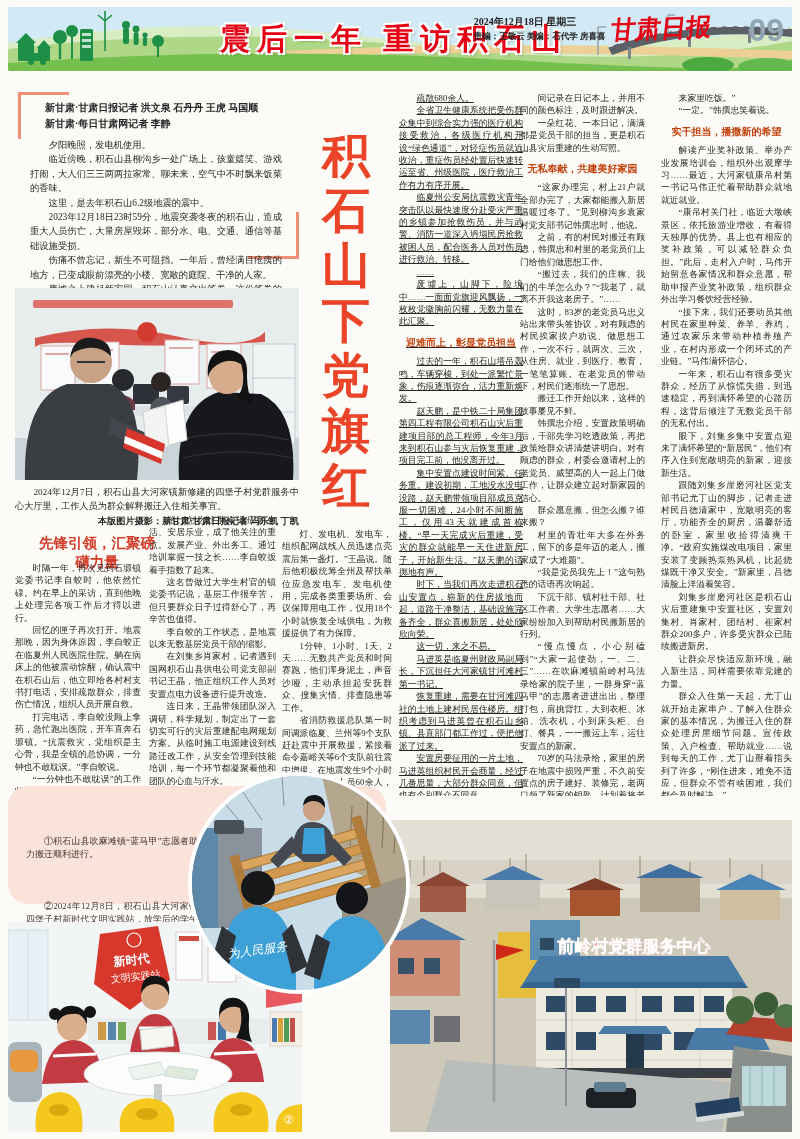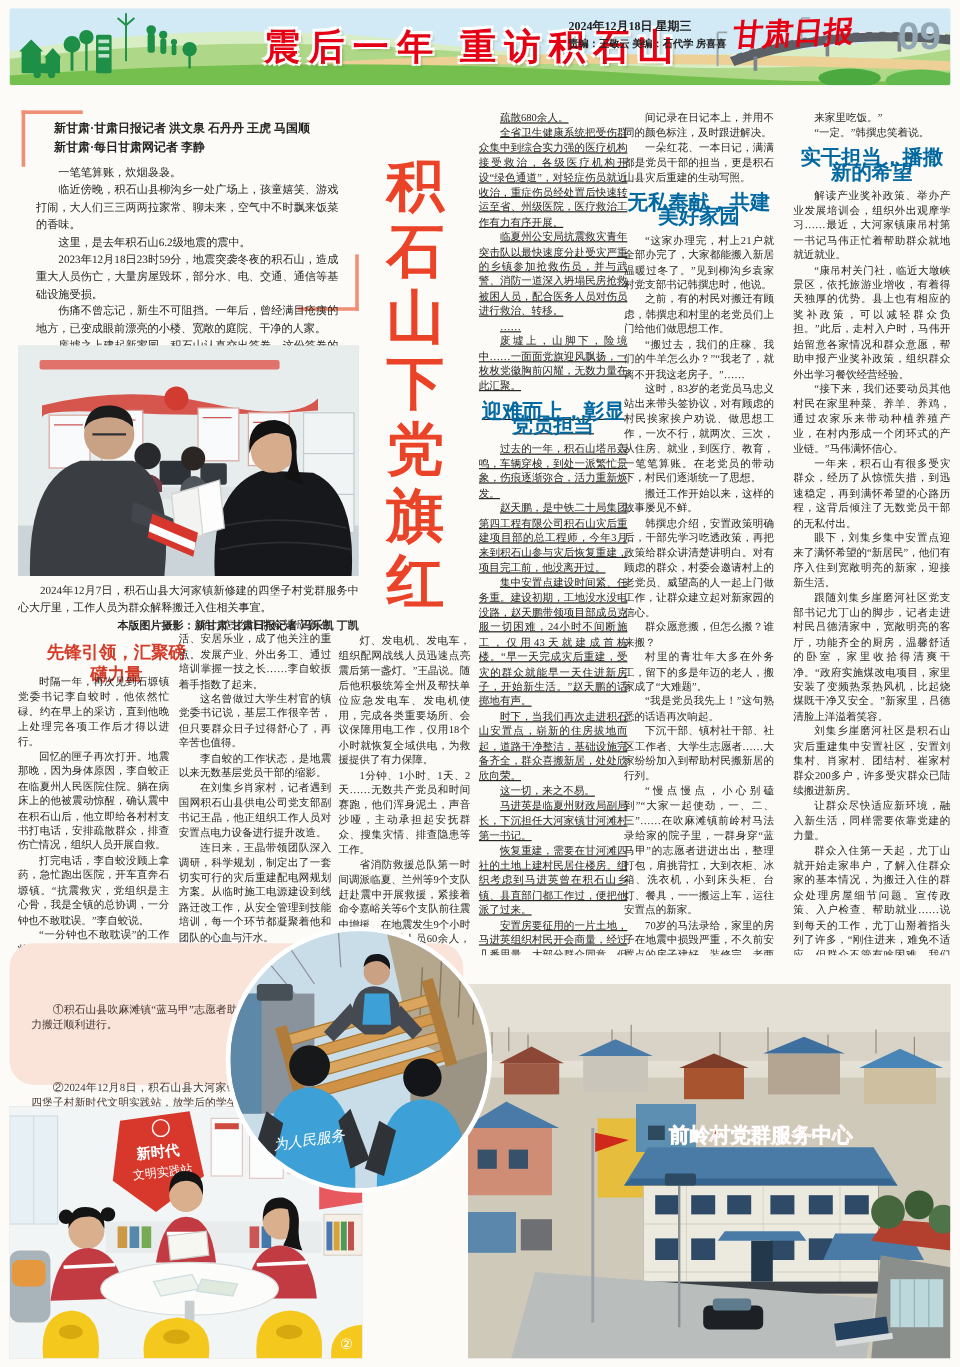--- a/index.html
+++ b/index.html
@@ -34,22 +34,22 @@
   .photo-office{left:15px;top:288px;width:284px;height:192px;}
   .caption1{left:15px;top:486px;width:284px;font-size:9.2px;line-height:13.5px;text-align:justify;}
   .caption1 .cap{text-indent:2em;}
   .caption1 .credit{font-family:"Liberation Sans","DejaVu Sans",sans-serif;font-weight:bold;text-align:right;margin-top:2px;}
   
   .sec-heading{font-family:"Liberation Sans","DejaVu Sans",sans-serif;font-weight:900;
     color:#d43c2a;text-align:center;}
   .h-left{left:32px;top:534px;width:130px;font-size:14.5px;}
   .col{font-size:8.8px;line-height:12.4px;text-align:justify;overflow:hidden;}
   .col p{margin:0;text-indent:2em;}
-  .col h3{font-family:"Liberation Sans","DejaVu Sans",sans-serif;font-weight:900;color:#0369a1;
-    text-align:center;font-size:17px;margin:9px 0 6px 0;text-indent:0;}
+  .col h3{font-family:"Liberation Sans","DejaVu Sans",sans-serif;font-weight:900;color:#c2410c;
+    text-align:center;font-size:10px;margin:9px 0 6px 0;text-indent:0;}
   .col-l1{left:15px;top:562px;width:126px;height:230px;}
   .col-l2{left:149px;top:514px;width:127px;height:278px;font-family:Liberation Serif, serif;}
   .col-l3{left:282px;top:528px;width:110px;height:264px;}
   .col-a{left:399px;top:92px;width:124px;height:704px;text-decoration:underline;}
   .col-b{left:520px;top:92px;width:125px;height:704px;}
   .col-c{left:661px;top:92px;width:131px;height:704px;}
   
   .vtitle{left:300px;top:128px;width:92px;text-align:center;}
   .vtitle span{display:block;font-family:"Liberation Sans","DejaVu Sans",sans-serif;
     font-size:48px;line-height:55px;font-weight:900;color:#ea4327;}
@@ -132,21 +132,21 @@
   </div>
 </div>
 
 <div class="abs bracket bracket-tl"></div>
 <div class="abs bracket bracket-br"></div>
 <div class="abs intro-box">
   <div class="byline">新甘肃·甘肃日报记者 洪文泉 石丹丹 王虎 马国顺</div>
   <div class="byline">新甘肃·每日甘肃网记者 李静</div>
   <div style="height:6px"></div>
   <div>
-      <p>一笔笔算账，炊烟袅袅。</p>
+      <p>夕阳晚照，发电机使用。</p>
       <p>临近傍晚，积石山县柳沟乡一处广场上，孩童嬉笑、游戏打闹，大人们三三两两拉家常、聊未来，空气中不时飘来饭菜的香味。</p>
       <p>这里，是去年积石山6.2级地震的震中。</p>
       <p>2023年12月18日23时59分，地震突袭冬夜的积石山，造成重大人员伤亡，大量房屋毁坏，部分水、电、交通、通信等基础设施受损。</p>
       <p>伤痛不曾忘记，新生不可阻挡。一年后，曾经满目疮痍的地方，已变成眼前漂亮的小楼、宽敞的庭院、干净的人家。</p>
       <p>废墟之上建起新家园，积石山认真交出答卷。这份答卷的背后，是无数党员干部挺身而出、迎难而上的身影。</p>
       <p>回望过去一年，抢险救援一呼百应、灾后重建争分夺秒、住房搬迁齐心协力……点点滴滴涓涓汇集，始终让人感动。</p>
     </div>
 </div>
 
 <div class="abs photo photo-office">

